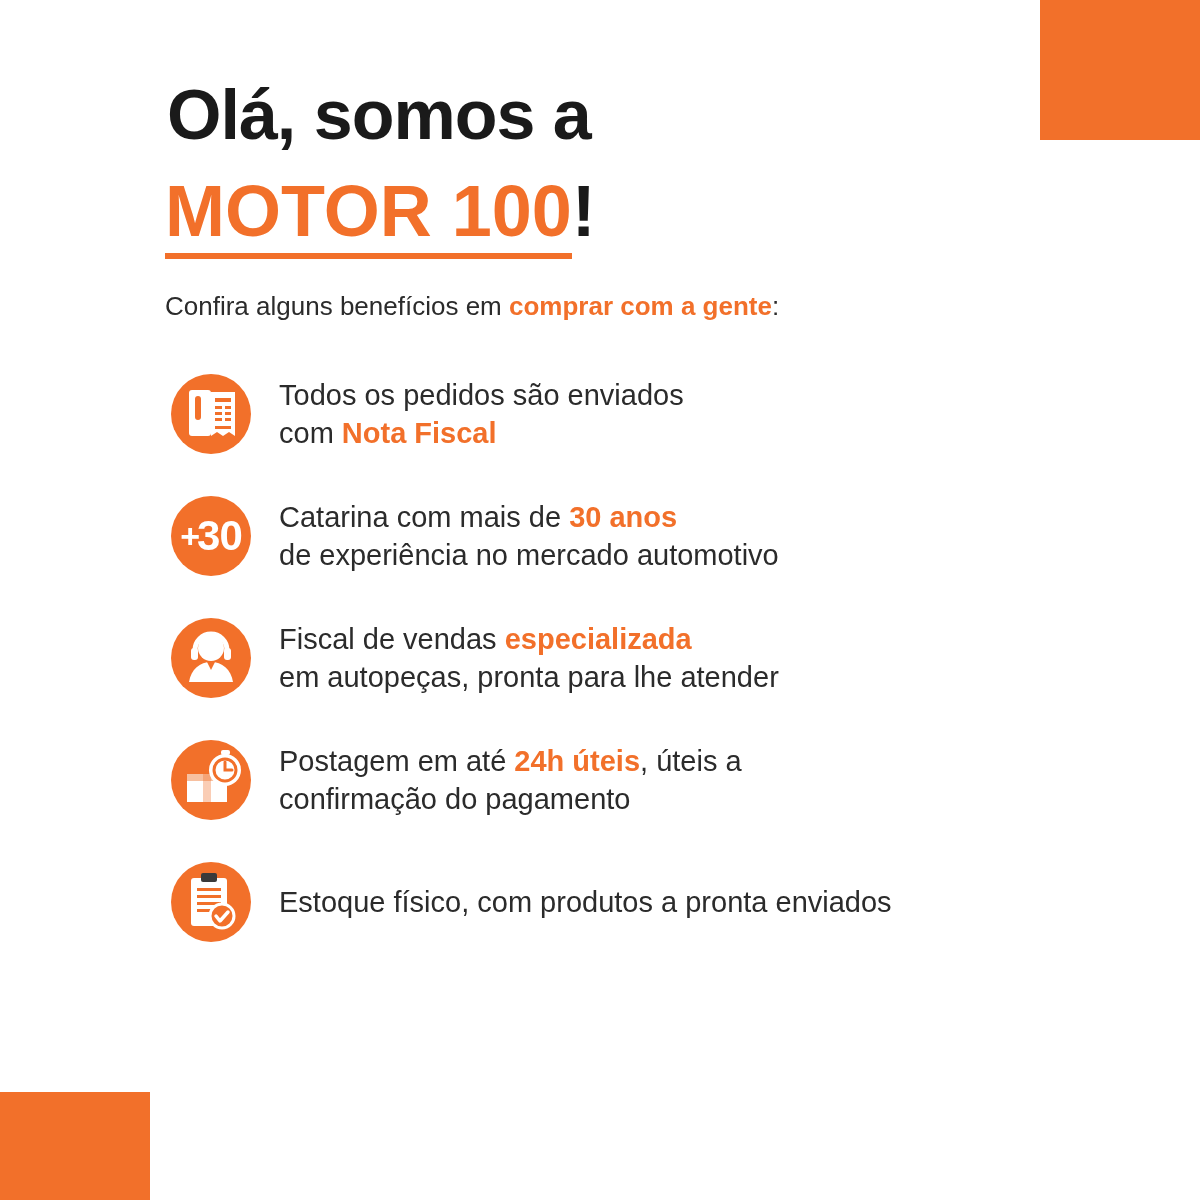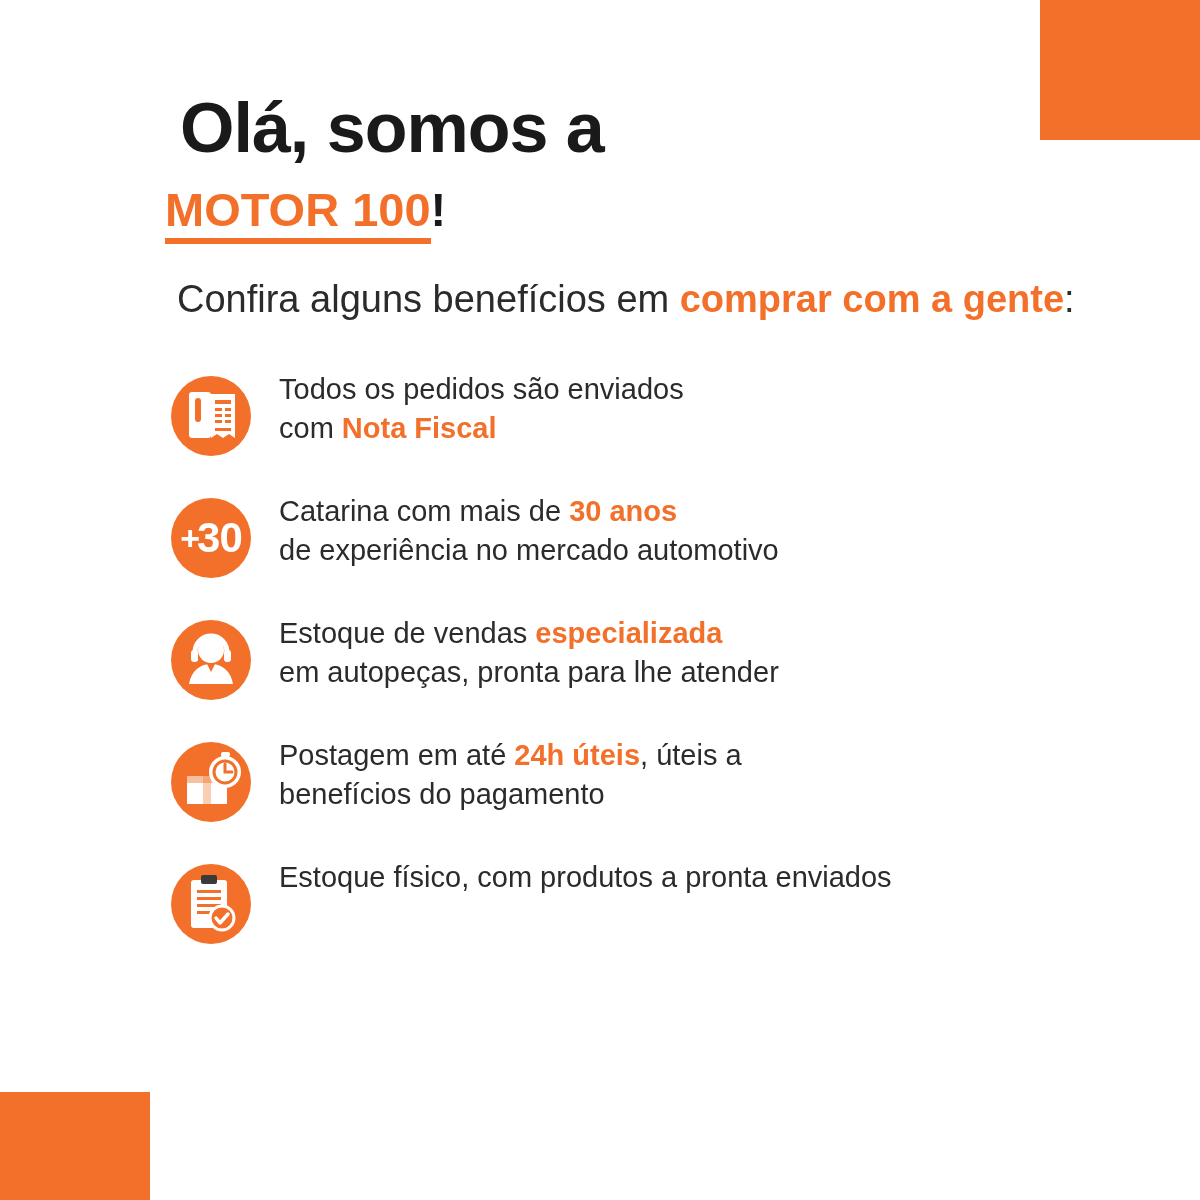--- a/index.html
+++ b/index.html
@@ -36,31 +36,31 @@
 
   .page {
     position: absolute;
     inset: 0;
     padding: 78px 120px 0 165px;
     box-sizing: border-box;
   }
 
   
   .headline {
-    margin: 15px;
+    margin: 2px;
     font-size: 70px;
     line-height: 1.0;
     font-weight: bold;
     letter-spacing: -1px;
     color: #1a1a1a;
   }
   .headline-line2 {
     display: inline-block;
-    margin-top: 4px;
-    font-size: 47px;
+    margin-top: 18px;
+    font-size: 72px;
     font-weight: bold;
     letter-spacing: 0px;
     text-align: center;
   }
   .brand {
     color: #f2702a;
     border-bottom: 6px solid #f2702a;
     padding-bottom: 2px;
   }
   .bang {
@@ -69,39 +69,40 @@
 
   
   .intro {
     margin: 42px 0 0 0;
     font-size: 30px;
     line-height: 1.4;
     color: #2b2b2b;
     max-width: 830px;
   }
   .sub {
-    margin: 36px 0 0 12px;
-    font-size: 38px;
+    margin: 36px 0 0 0;
+    font-size: 26px;
     line-height: 1.4;
     color: #2b2b2b;
   }
   .sub .hl {
     color: #f2702a;
     font-weight: bold;
   }
 
   
   .benefits {
     margin-top: 44px;
     display: flex;
     flex-direction: column;
     gap: 30px;
   }
   .benefit {
     display: flex;
+    align-items: center;
     gap: 22px;
   }
   .benefit-icon {
     width: 92px;
     height: 92px;
     flex: 0 0 92px;
     position: relative;
   }
   .benefit-text {
     font-size: 29px;
@@ -214,41 +215,41 @@
         <svg class="icon-svg" viewBox="0 0 92 92" xmlns="http://www.w3.org/2000/svg">
           <circle cx="46" cy="36" r="13" fill="#ffffff"></circle>
           <path d="M24 70 c2 -13 11 -20 22 -20 s20 7 22 20 z" fill="#ffffff"></path>
           <path d="M30 38 a16 16 0 0 1 32 0" stroke="#ffffff" stroke-width="5" fill="none"></path>
           <rect x="26" y="36" width="7" height="12" rx="3" fill="#ffffff"></rect>
           <rect x="59" y="36" width="7" height="12" rx="3" fill="#ffffff"></rect>
           <path d="M42 50 l4 8 l4 -8 z" fill="#f2702a"></path>
         </svg>
       </div>
       <div class="benefit-text">
-        <span>Estoque de vendas </span><span class="hl">especializada</span><br>
+        <span>Fiscal de vendas </span><span class="hl">especializada</span><br>
         <span>em autopeças, pronta para lhe atender</span>
       </div>
     </div>
 
     <div class="benefit">
       <div class="benefit-icon">
         <div class="circle"></div>
         <svg class="icon-svg" viewBox="0 0 92 92" xmlns="http://www.w3.org/2000/svg">
           <rect x="22" y="40" width="40" height="28" fill="#ffffff"></rect>
           <rect x="22" y="40" width="40" height="7" fill="#f7c0a0"></rect>
           <rect x="38" y="40" width="8" height="28" fill="#f2702a" opacity="0.35"></rect>
           <circle cx="60" cy="36" r="16" fill="#ffffff"></circle>
           <circle cx="60" cy="36" r="11" fill="none" stroke="#f2702a" stroke-width="3"></circle>
           <rect x="56" y="16" width="9" height="5" rx="2" fill="#ffffff"></rect>
           <path d="M60 28 v8 h7" stroke="#f2702a" stroke-width="3" fill="none" stroke-linecap="round"></path>
         </svg>
       </div>
       <div class="benefit-text">
         <span>Postagem em até </span><span class="hl">24h úteis</span><span>, úteis a</span><br>
-        <span>benefícios do pagamento</span>
+        <span>confirmação do pagamento</span>
       </div>
     </div>
 
     <div class="benefit">
       <div class="benefit-icon">
         <div class="circle"></div>
         <svg class="icon-svg" viewBox="0 0 92 92" xmlns="http://www.w3.org/2000/svg">
           <rect x="26" y="22" width="36" height="48" rx="3" fill="#ffffff"></rect>
           <rect x="36" y="17" width="16" height="9" rx="2" fill="#3a3a3a"></rect>
           <rect x="32" y="32" width="24" height="3" fill="#f2702a"></rect>

